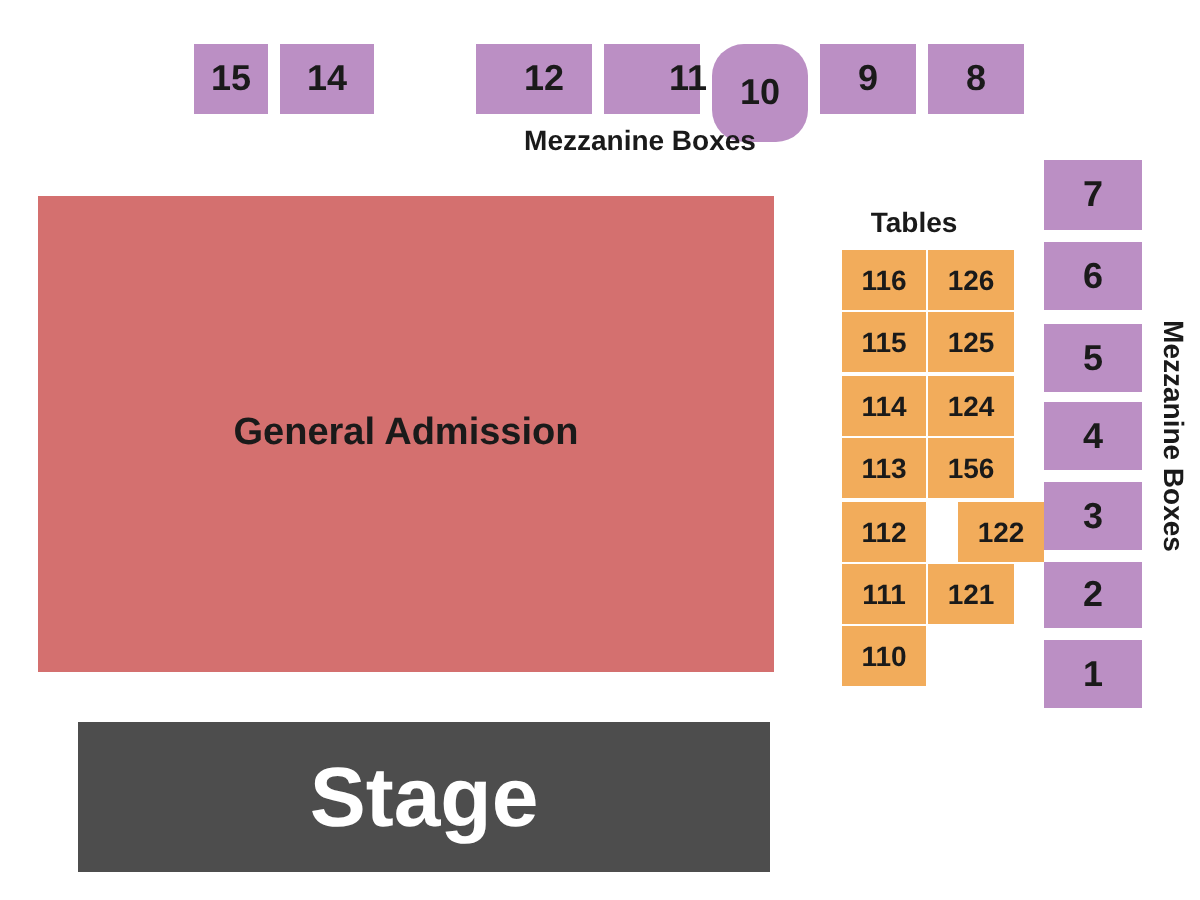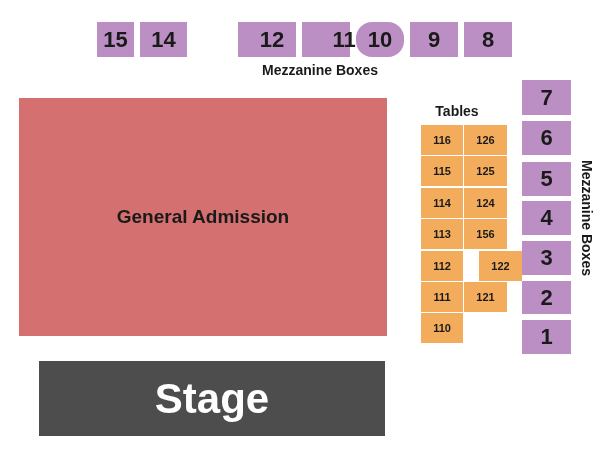--- a/index.html
+++ b/index.html
@@ -1,39 +1,39 @@
 <!DOCTYPE html>
 <html><head>
 <meta charset="utf-8">
 <style>
   html, body { margin:0; padding:0; background:#ffffff; }
   body { width:600px; height:450px; position:relative; overflow:hidden;
          font-family:"Liberation Sans", sans-serif; }
   .abs { position:absolute; box-sizing:border-box; }
-  .box { background:#bb8fc4; color:#1a1a1a; font-weight:bold; font-size:22px;
+  .box { background:#bb8fc4; color:#1a1a1a; font-weight:bold; font-size:18px;
          display:flex; align-items:center; justify-content:center; cursor:pointer; }
-  .tbl { background:#f2ac5b; color:#1a1a1a; font-weight:bold; font-size:11px;
+  .tbl { background:#f2ac5b; color:#1a1a1a; font-weight:bold; font-size:14px;
          display:flex; align-items:center; justify-content:center; cursor:pointer; }
   .lbl { color:#1a1a1a; font-weight:bold; font-size:14px; white-space:nowrap; }
   #ga { background:#d4706f; display:flex; align-items:center; justify-content:center;
         flex-direction:column; color:#1a1a1a; font-weight:bold; font-size:19px;
         text-align:center; line-height:24px; cursor:pointer; }
   #stage { background:#4d4d4d; color:#ffffff; font-weight:bold; font-size:42px;
            display:flex; align-items:center; justify-content:center; }
   .vlabel { transform:rotate(90deg); transform-origin:center center; }
 </style>
 </head>
 <body>
 
 <div class="abs box" style="left:97px;top:22px;width:37px;height:35px;">15</div>
 <div class="abs box" style="left:140px;top:22px;width:47px;height:35px;">14</div>
 <div class="abs box" style="left:194px;top:22px;width:47px;height:35px;margin-left:44px;">13</div>
 <div class="abs box" style="left:248px;top:22px;width:48px;height:35px;">12</div>
 <div class="abs box" style="left:302px;top:22px;width:48px;height:35px;padding-left:36px;">11</div>
-<div class="abs box" style="left:356px;top:22px;width:48px;height:35px;border-radius:16px;">10</div>
+<div class="abs box" style="left:356px;top:22px;width:48px;height:49px;border-radius:16px;">10</div>
 <div class="abs box" style="left:410px;top:22px;width:48px;height:35px;">9</div>
 <div class="abs box" style="left:464px;top:22px;width:48px;height:35px;">8</div>
 
 <div class="abs lbl" style="left:220px;top:62px;width:200px;text-align:center;">Mezzanine Boxes</div>
 
 <div class="abs" id="ga" style="left:19px;top:98px;width:368px;height:238px;">
   <div>General Admission</div>
 </div>
 
 <div class="abs" id="stage" style="left:39px;top:361px;width:346px;height:75px;">

